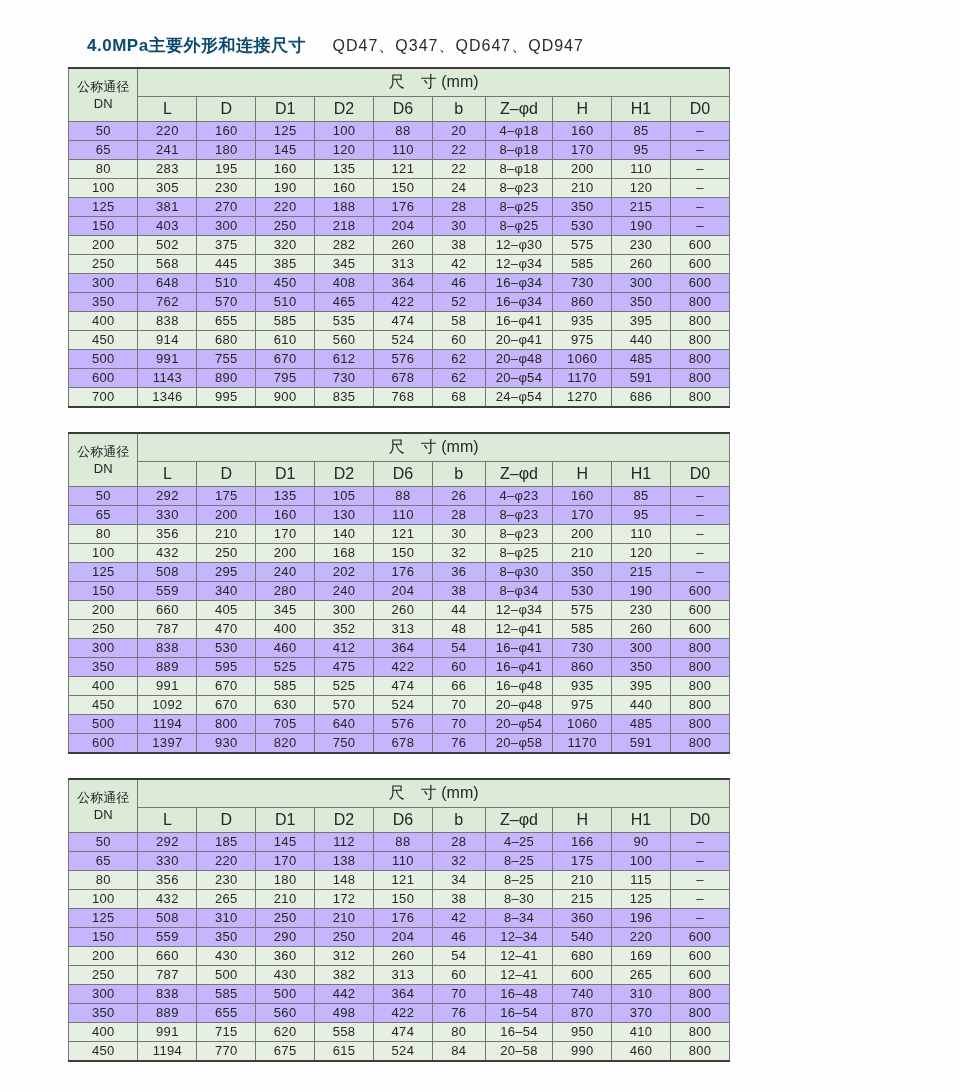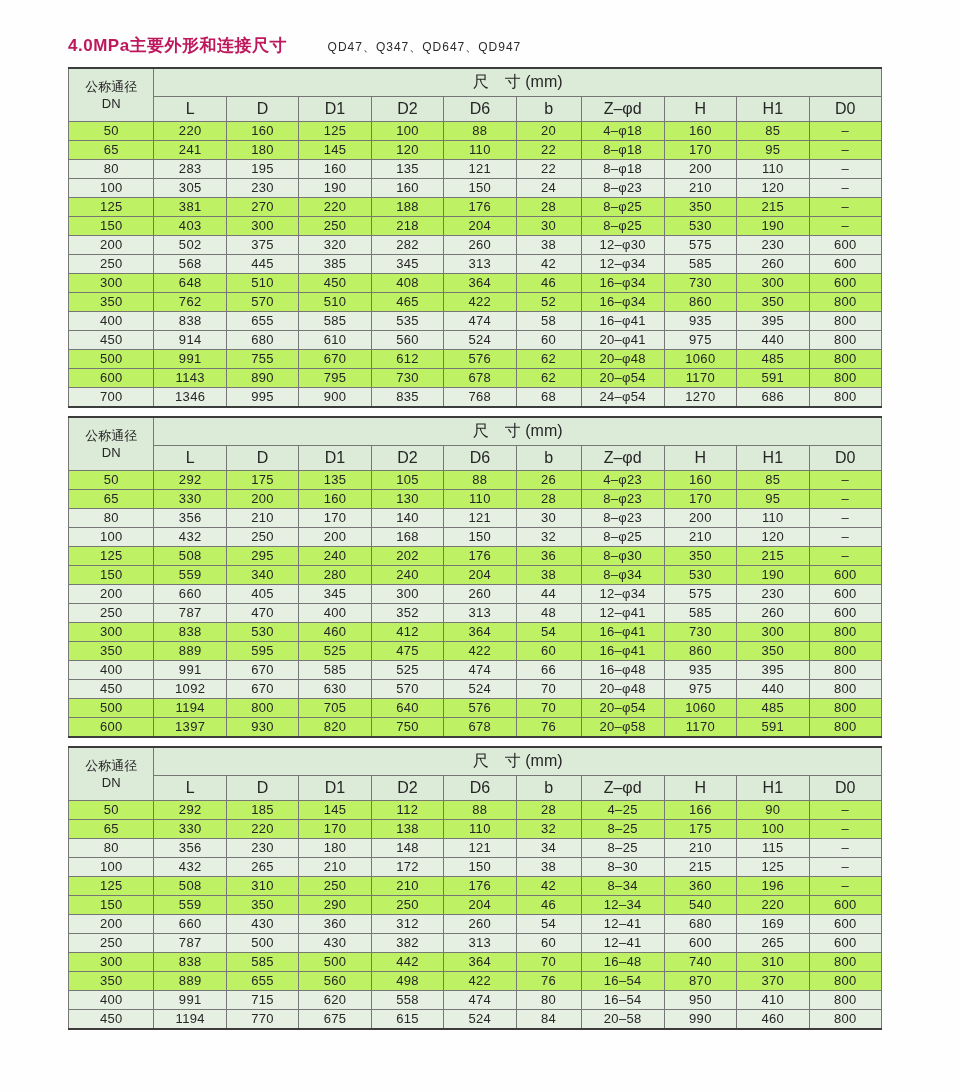--- a/index.html
+++ b/index.html
@@ -16,38 +16,39 @@
     padding: 34px 0 0 68px;
   }
   .content { width: 814px; }
   .title-row {
     margin-bottom: 10px;
     white-space: nowrap;
   }
   .title-bold {
     font-size: 17px;
     font-weight: bold;
-    color: #be185d;
+    color: #0c4a6e;
     letter-spacing: 0.5px;
+    margin-left: 19px;
   }
   .title-models {
-    font-size: 12px;
+    font-size: 16px;
     font-weight: normal;
     color: #2a2a2a;
-    margin-left: 36px;
+    margin-left: 22px;
     letter-spacing: 1px;
   }
   table.dim-table {
-    width: 814px;
+    width: 662px;
     border-collapse: collapse;
     table-layout: fixed;
-    margin-bottom: 8px;
+    margin-bottom: 24px;
     border-top: 2px solid #3c3c3c;
     border-bottom: 2px solid #3c3c3c;
-    background: #bef264;
+    background: #c4b5fd;
   }
   table.dim-table th, table.dim-table td {
     border: 1px solid #767676;
     text-align: center;
     vertical-align: middle;
     font-weight: normal;
     color: #262626;
     overflow: hidden;
   }
   table.dim-table th {

